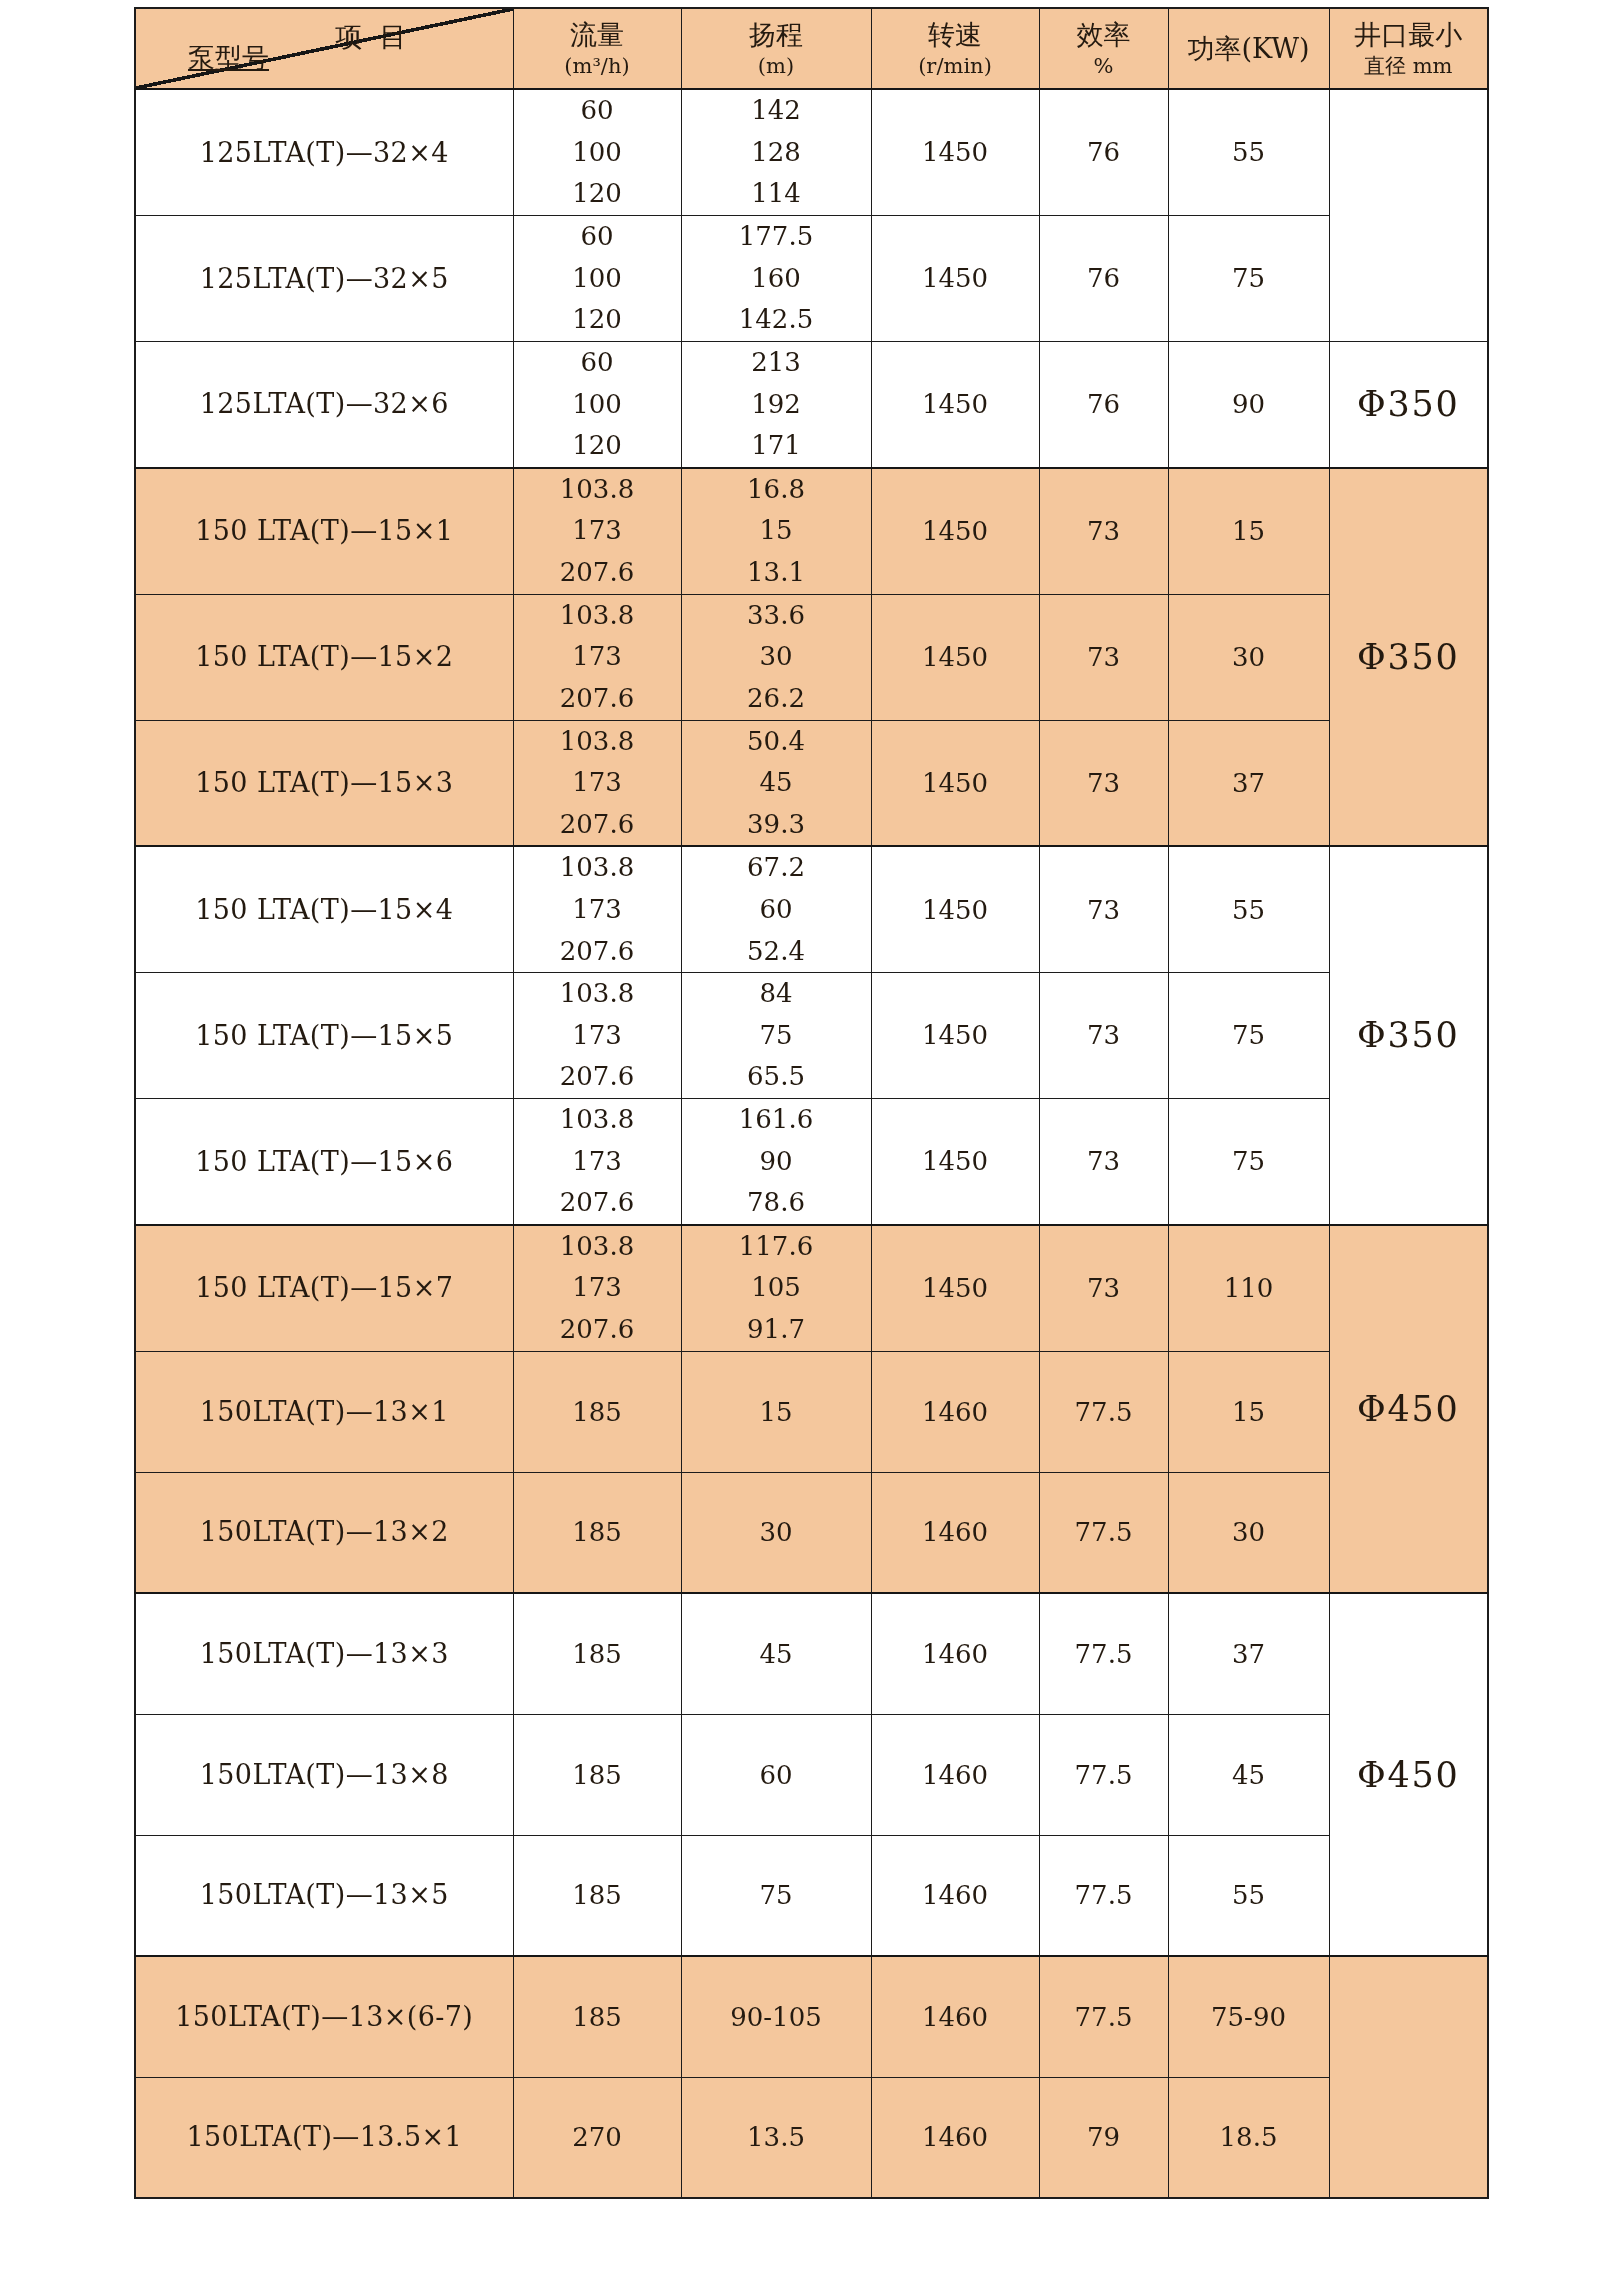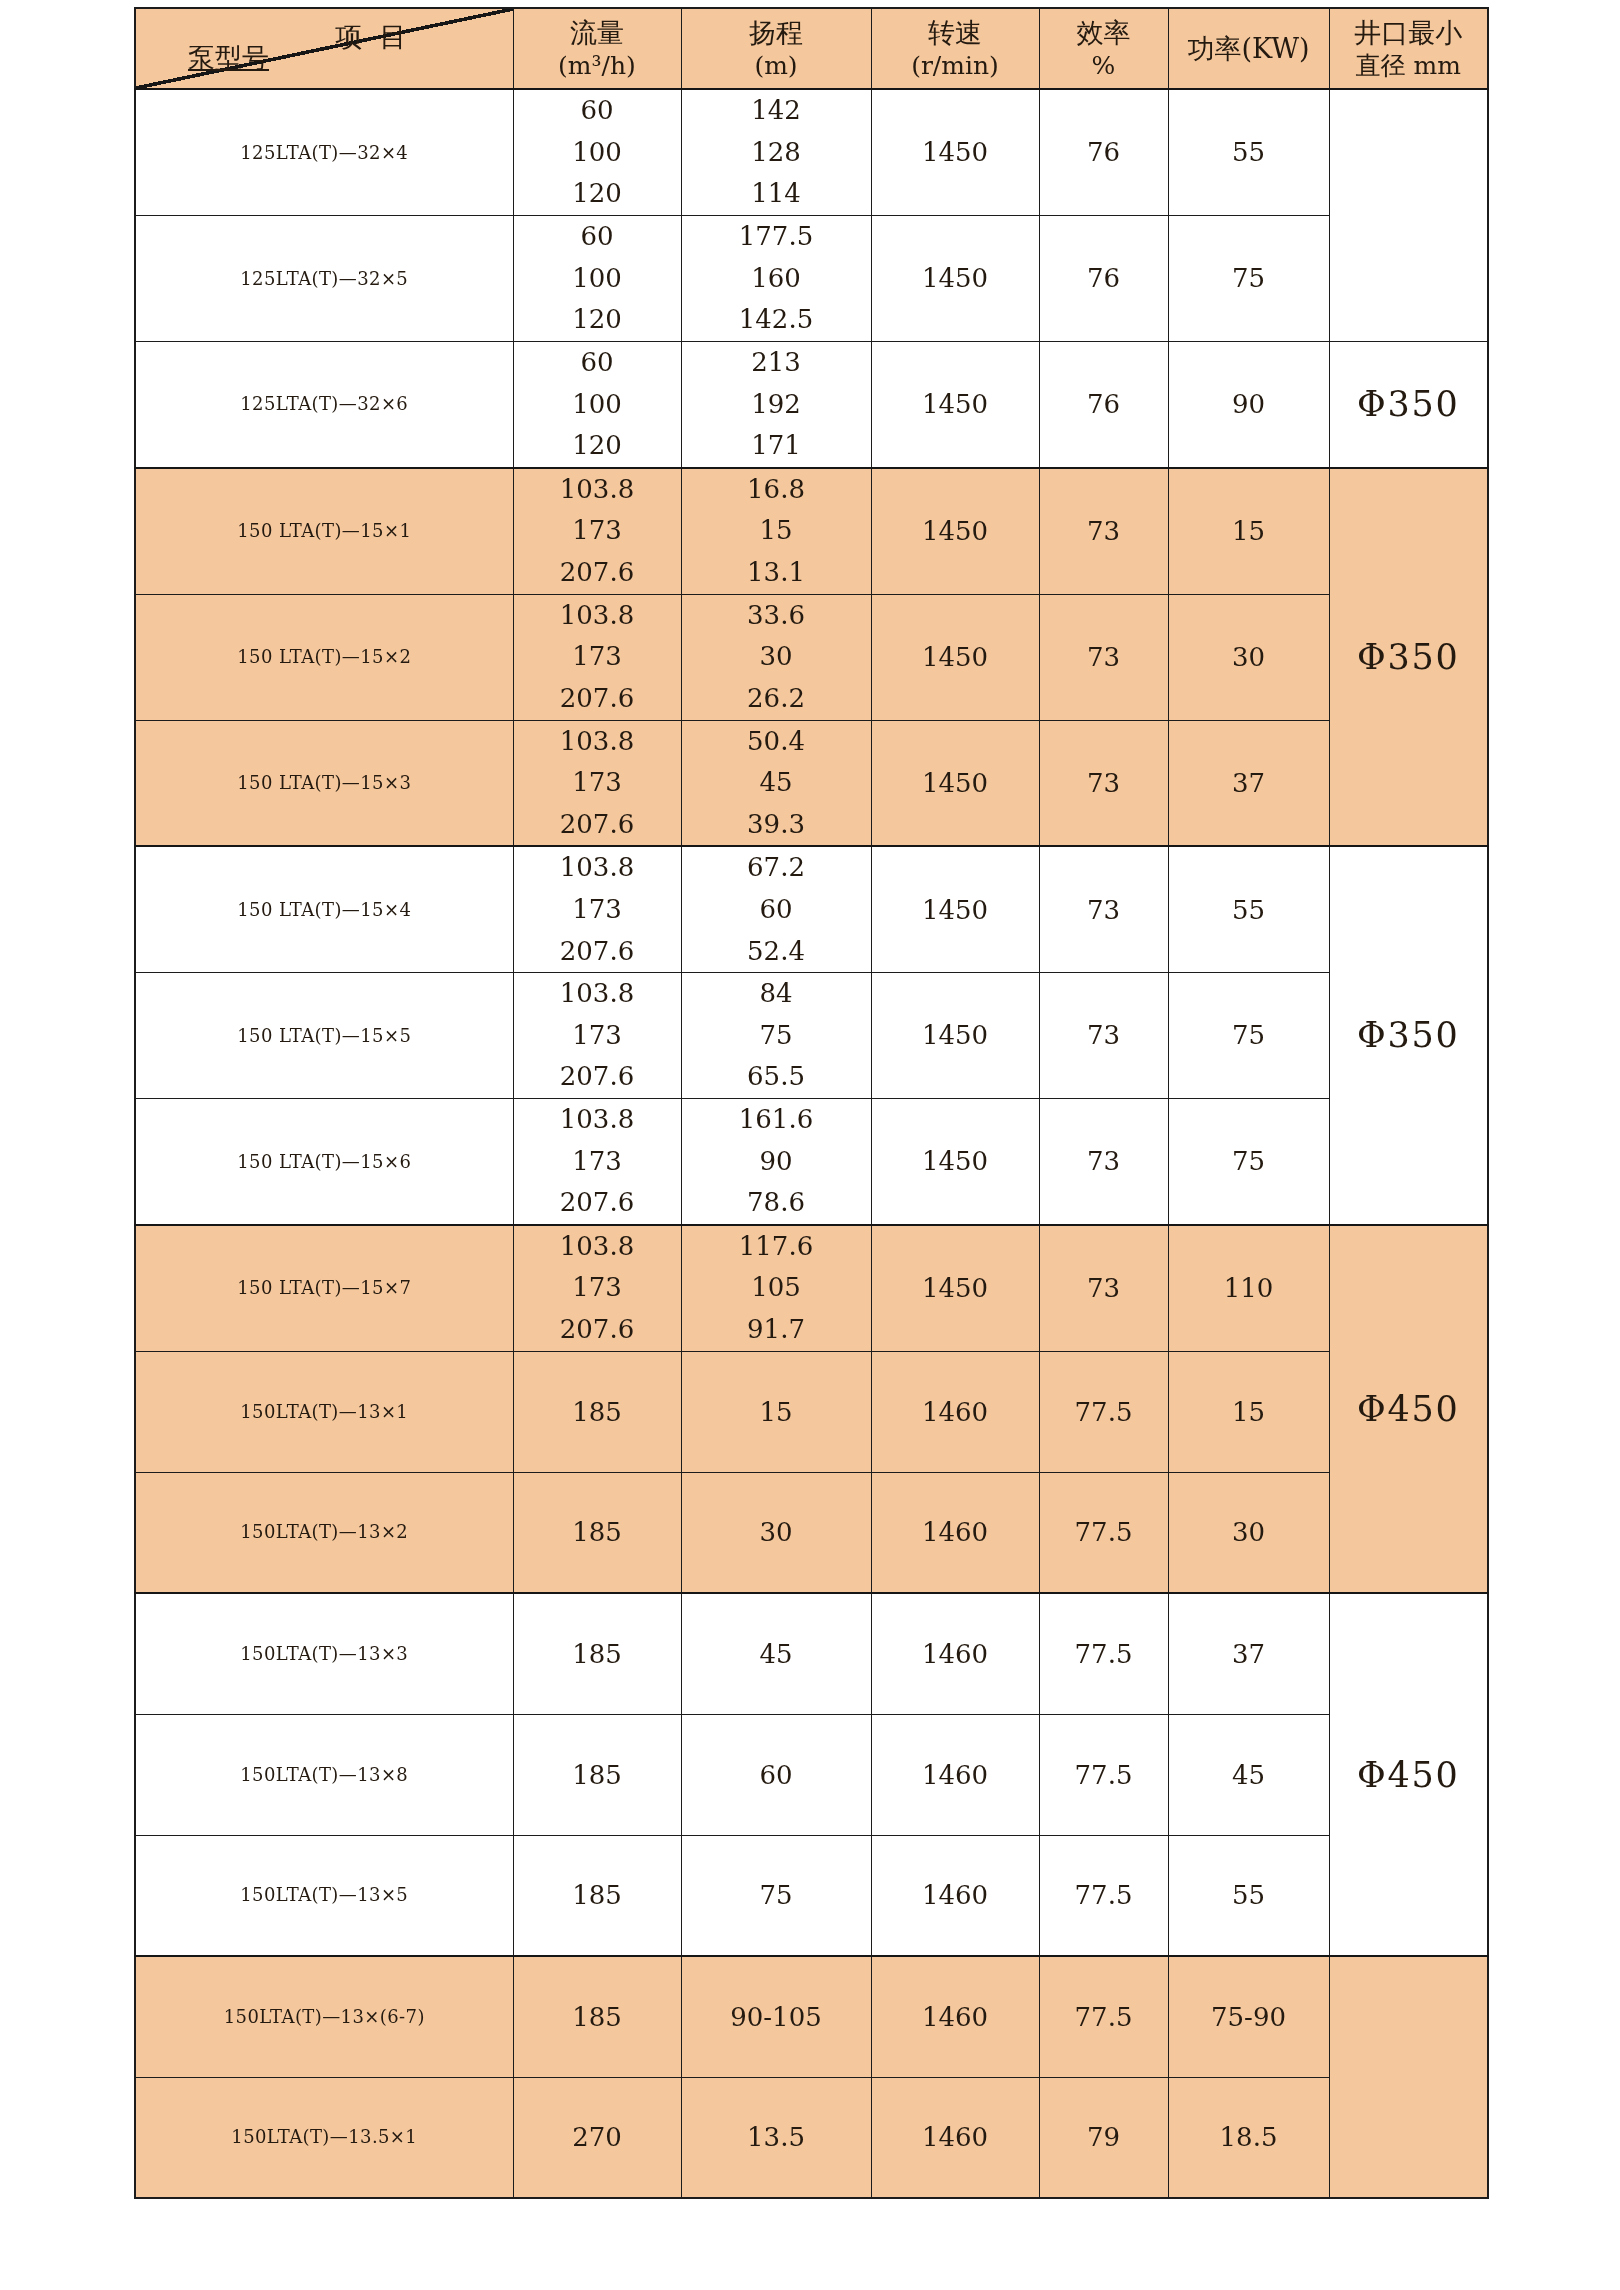--- a/index.html
+++ b/index.html
@@ -38,41 +38,41 @@
     line-height: 1.55;
   }
   tr.header-row { height: 81px; background: #f4c79d; padding-left: 19px; }
   tr.h3 { height: 126px; }
   tr.h1 { height: 121px; padding-left: 26px; }
   tr.orange { background: #f4c79d; }
   tr.grp-start td { border-top: 2.7px solid #161616; }
   thead tr th { border-bottom: 2.7px solid #161616; }
 
   .hdr-line1 { display: block; font-size: 27px; line-height: 1.3; }
-  .hdr-line2 { display: block; font-size: 25px; line-height: 1.3; }
+  .hdr-line2 { display: block; font-size: 21px; line-height: 1.3; }
 
   th.diag {
     position: relative;
     background-image: linear-gradient(to bottom right,
       transparent calc(50% - 1.8px),
       #161616 calc(50% - 1.8px),
       #161616 calc(50% + 1.8px),
       transparent calc(50% + 1.8px));
   }
   .diag-top {
     position: absolute; top: 7.2px; right: 106px;
     font-size: 27px; white-space: pre;
   }
   .diag-bottom {
     position: absolute; bottom: 9px; left: 52px;
     font-size: 27px; white-space: pre; text-decoration: underline;
   }
 
   td.multi { white-space: pre-line; line-height: 1.6; }
-  td.model { font-size: 18px; letter-spacing: 0.4px; }
+  td.model { font-size: 27px; letter-spacing: 0.4px; }
   td.dia   { font-size: 35px; letter-spacing: 1.8px; }
 </style>
 </head>
 <body>
 
 <div class="page">
 <table class="spec">
   <colgroup>
     <col class="c-model">
         <col class="c-flow">

